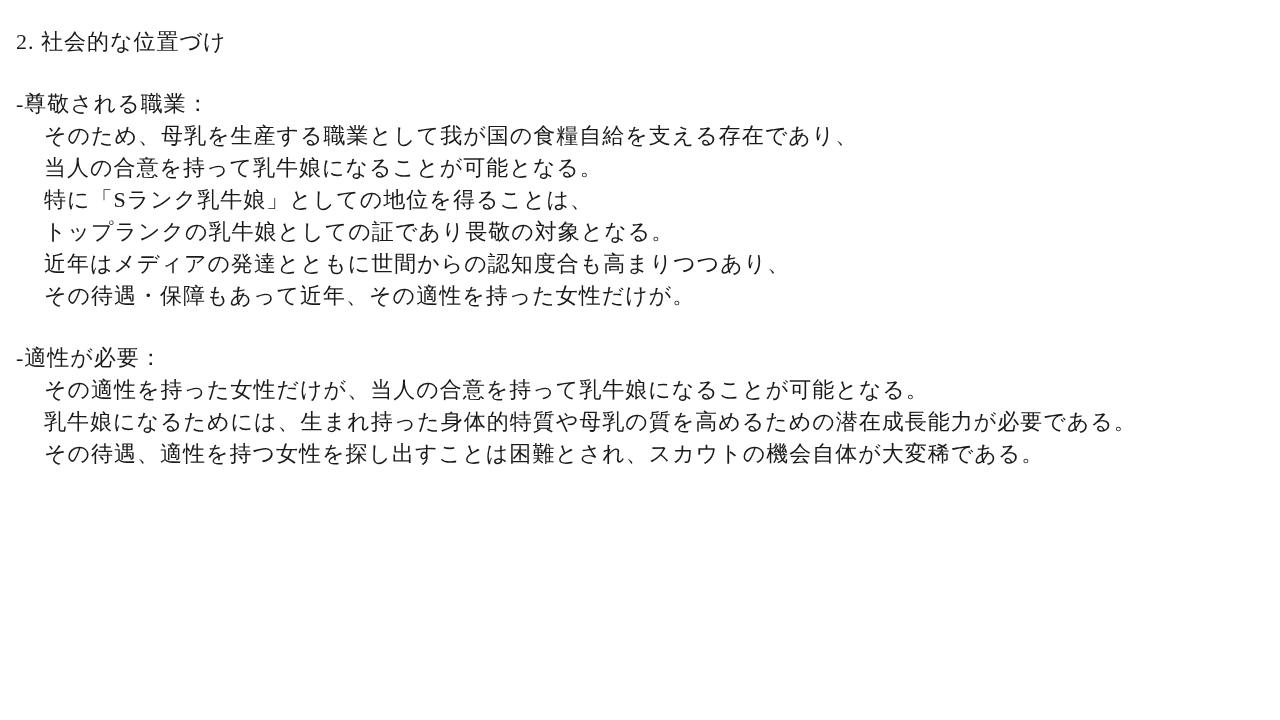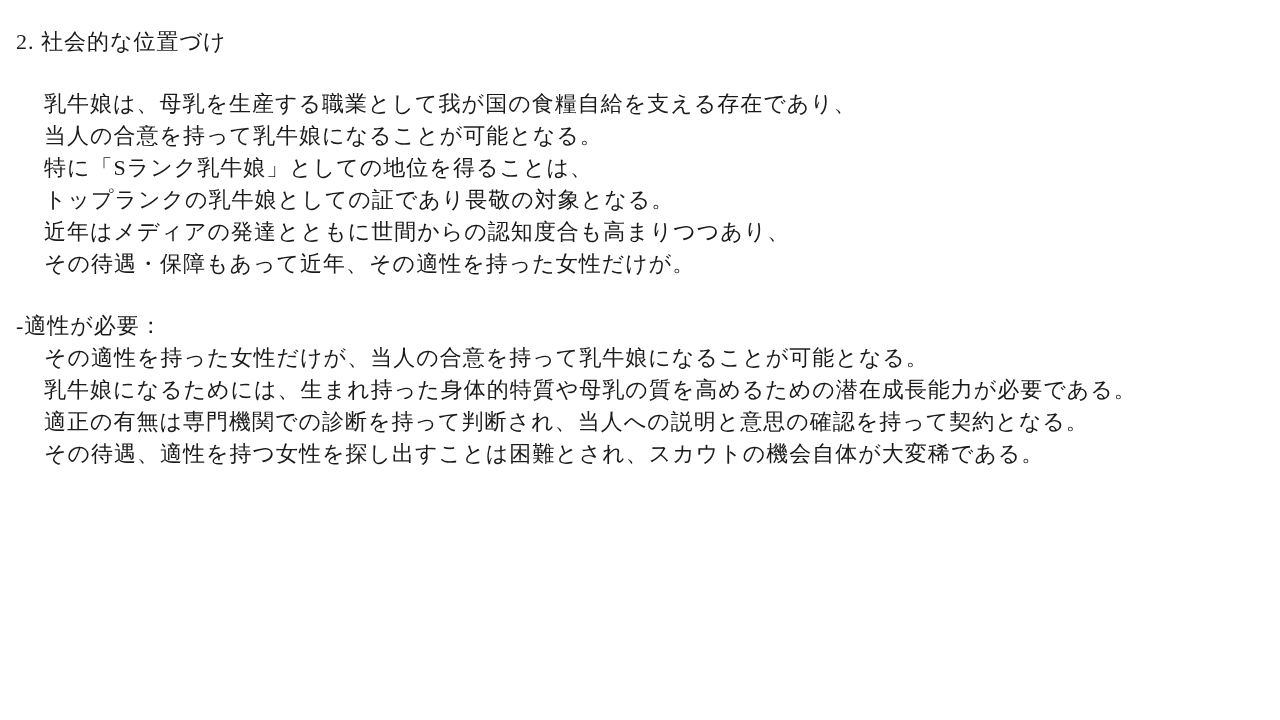--- a/index.html
+++ b/index.html
@@ -43,31 +43,31 @@
 </head>
 <body>
 
 <main class="page">
 
   <h1 class="doc-title">2. 社会的な位置づけ</h1>
 
   <div class="blank-line"></div>
 
   <section>
-    <div class="text-line">乳牛娘は、母乳を生産する職業として我が国の食糧自給を支える存在であり、</div>
+    <div class="section-heading">-尊敬される職業：</div>
+    <div class="text-line">そのため、母乳を生産する職業として我が国の食糧自給を支える存在であり、</div>
     <div class="text-line">当人の合意を持って乳牛娘になることが可能となる。</div>
     <div class="text-line">特に「Sランク乳牛娘」としての地位を得ることは、</div>
     <div class="text-line">トップランクの乳牛娘としての証であり畏敬の対象となる。</div>
     <div class="text-line">近年はメディアの発達とともに世間からの認知度合も高まりつつあり、</div>
     <div class="text-line">その待遇・保障もあって近年、その適性を持った女性だけが。</div>
   </section>
 
   <div class="blank-line"></div>
 
   <section>
     <div class="section-heading">-適性が必要：</div>
     <div class="text-line">その適性を持った女性だけが、当人の合意を持って乳牛娘になることが可能となる。</div>
     <div class="text-line">乳牛娘になるためには、生まれ持った身体的特質や母乳の質を高めるための潜在成長能力が必要である。</div>
-    <div class="text-line">適正の有無は専門機関での診断を持って判断され、当人への説明と意思の確認を持って契約となる。</div>
     <div class="text-line">その待遇、適性を持つ女性を探し出すことは困難とされ、スカウトの機会自体が大変稀である。</div>
   </section>
 
 </main>
 
 </body></html>

